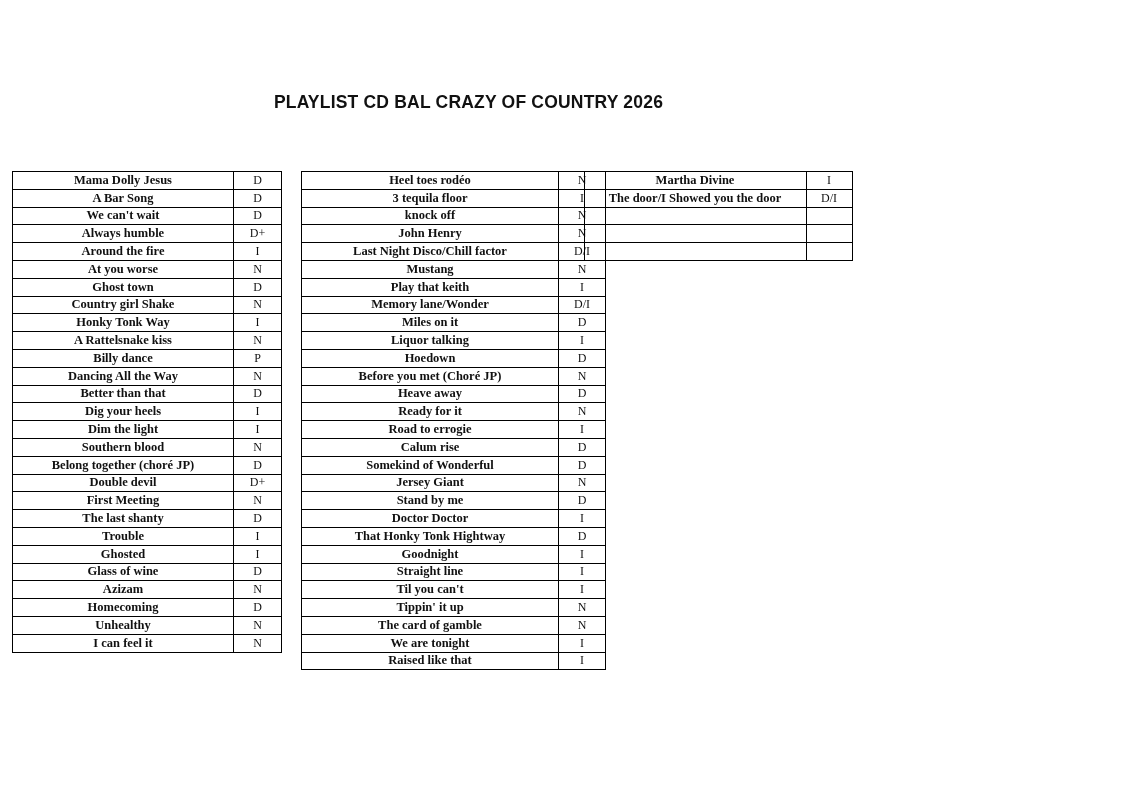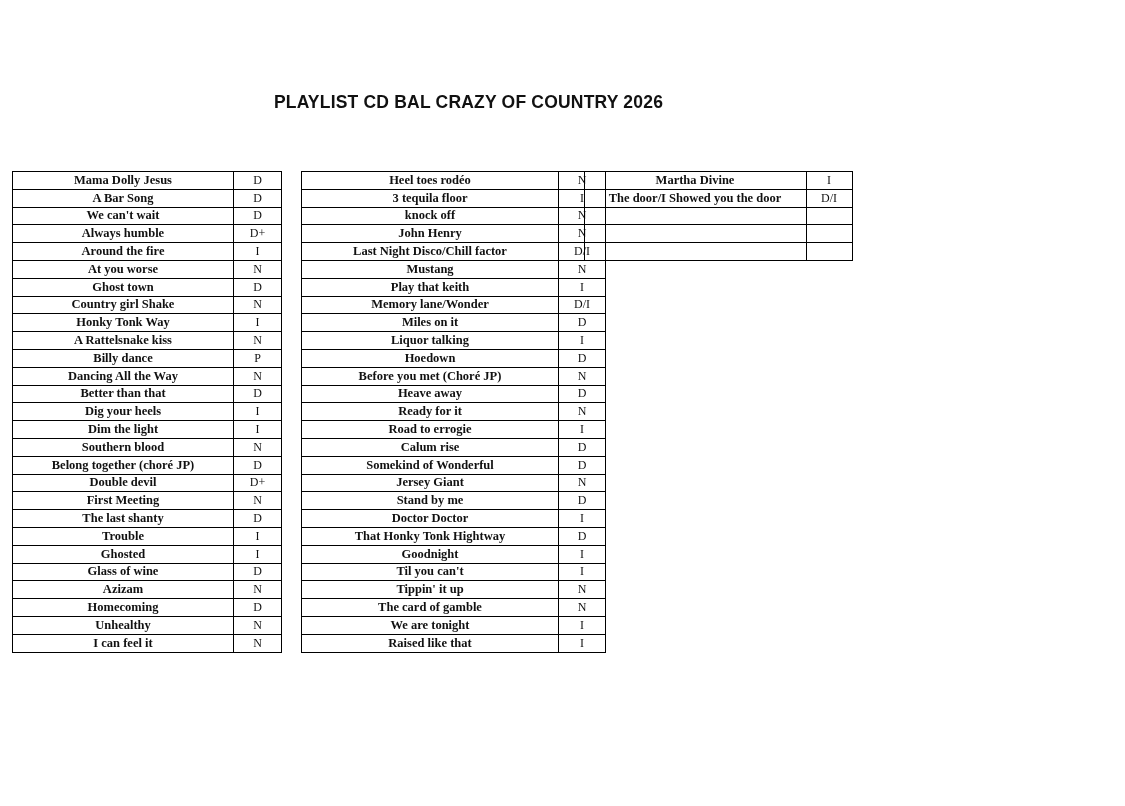--- a/index.html
+++ b/index.html
@@ -276,20 +276,24 @@
         </tr>
         <tr>
           <td class="song">That Honky Tonk Hightway</td>
           <td class="code">D</td>
         </tr>
         <tr>
           <td class="song">Goodnight</td>
           <td class="code">I</td>
         </tr>
         <tr>
+          <td class="song">Straight line</td>
+          <td class="code">I</td>
+        </tr>
+        <tr>
           <td class="song">Til you can't</td>
           <td class="code">I</td>
         </tr>
         <tr>
           <td class="song">Tippin' it up</td>
           <td class="code">N</td>
         </tr>
         <tr>
           <td class="song">The card of gamble</td>
           <td class="code">N</td>

